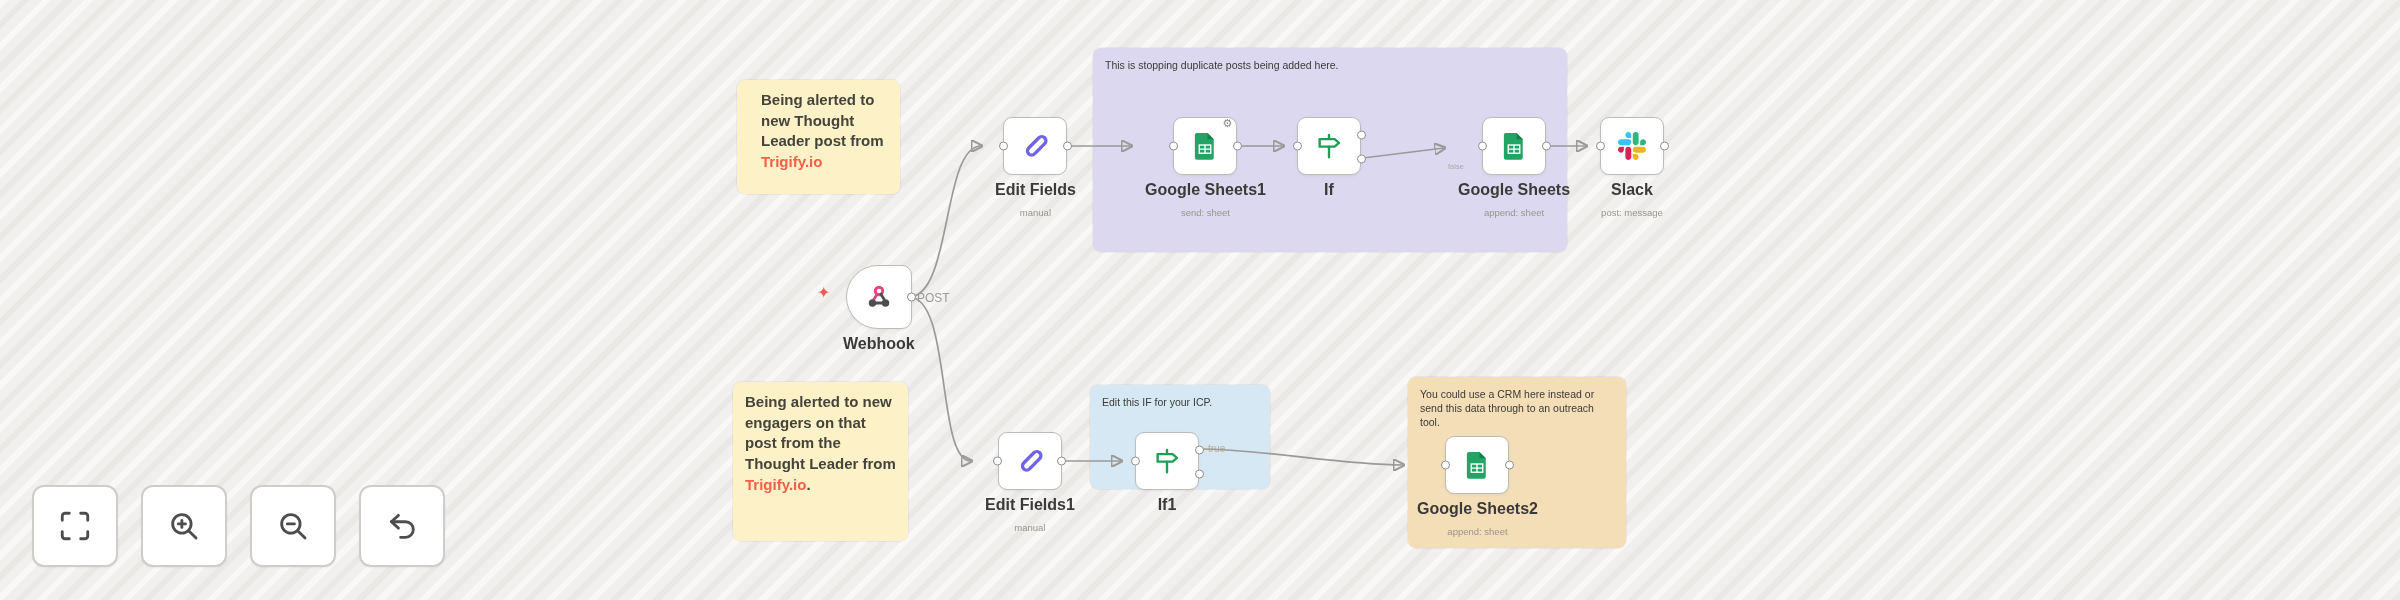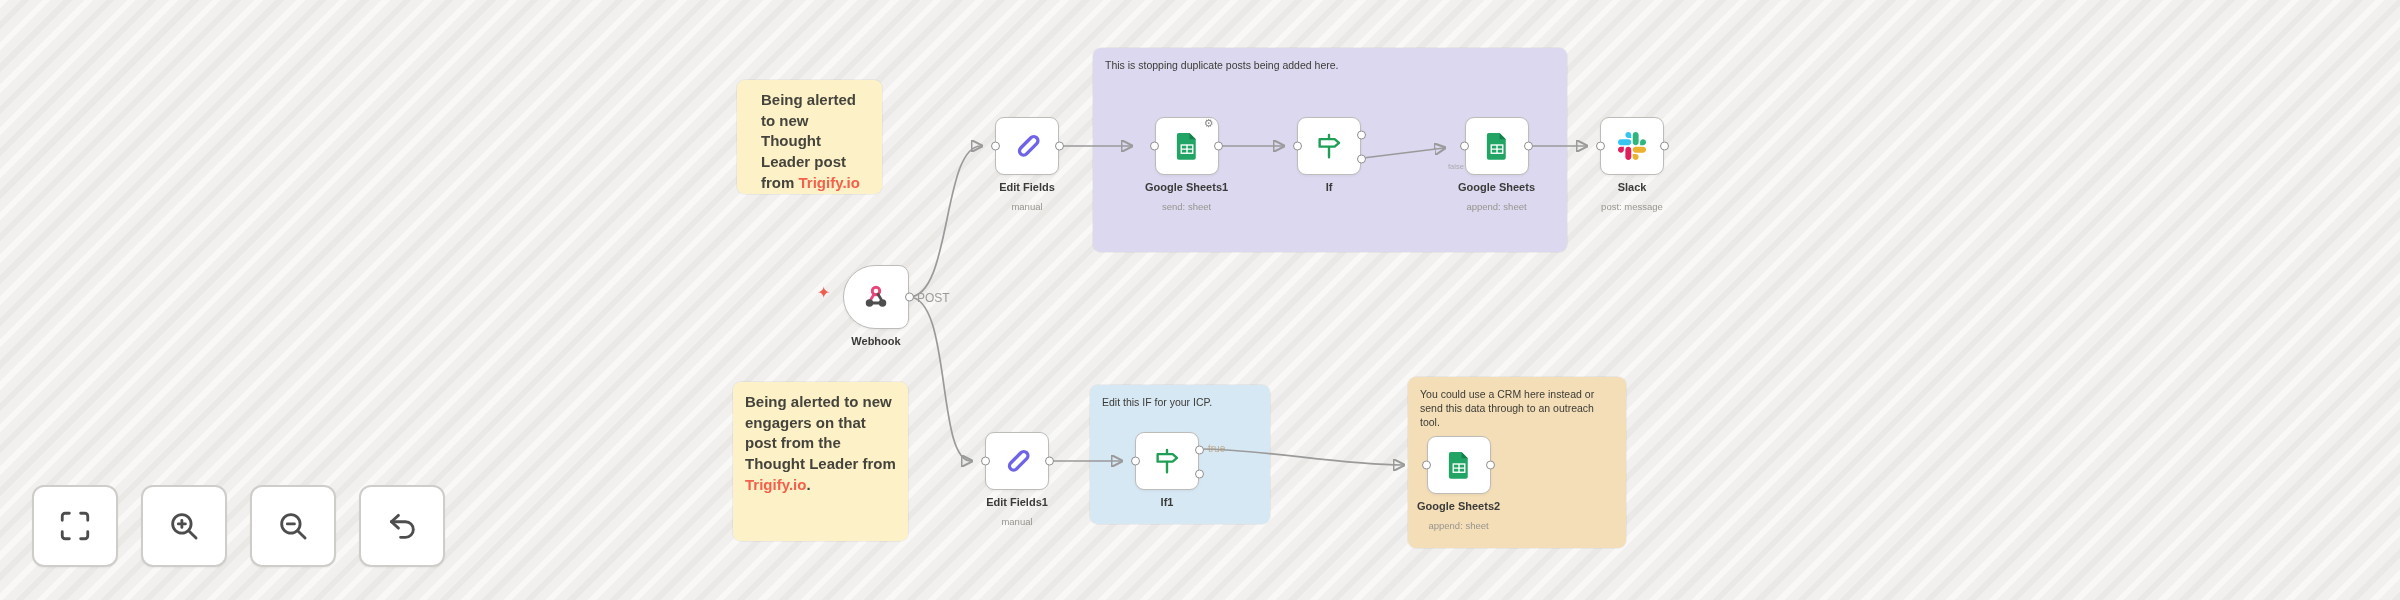--- a/index.html
+++ b/index.html
@@ -18,38 +18,38 @@
         rgba(255,255,255,0) 21px, rgba(255,255,255,0) 30px);
   }
 
   
   .sticky{position:absolute;border-radius:8px;box-sizing:border-box;
     padding:10px 12px;box-shadow:0 0 0 1px rgba(0,0,0,0.045);}
   .sticky.big{font-weight:700;font-size:15px;line-height:1.38;color:#45443c;}
   .sticky.small{font-size:10.5px;line-height:1.35;color:#3c3b35;}
   .sticky .link{color:#f4604a;text-decoration:none;font-weight:inherit;}
 
-  #sticky-thought-leader{left:737px;top:80px;width:145px;height:114px;background:#fdf1c8;padding-left:24px;}
+  #sticky-thought-leader{left:737px;top:80px;width:163px;height:114px;background:#fdf1c8;padding-left:24px;}
   #sticky-dedupe{left:1093px;top:48px;width:474px;height:204px;background:#dcd8ef;}
   #sticky-engagers{left:733px;top:382px;width:175px;height:159px;background:#fdf1c8;}
-  #sticky-icp{left:1090px;top:385px;width:180px;height:139px;background:#d7e8f5;}
+  #sticky-icp{left:1090px;top:385px;width:180px;height:104px;background:#d7e8f5;}
   #sticky-crm{left:1408px;top:377px;width:218px;height:171px;background:#f4deb8;}
 
   
   .connections{position:absolute;left:0;top:0;width:2400px;height:600px;}
   .connections path{stroke:#9a9a9a;stroke-width:1.7;fill:none;}
 
   
   .node{position:absolute;display:flex;flex-direction:column;align-items:center;cursor:pointer;}
   .node-box{position:relative;width:64px;height:58px;background:#ffffff;
     border:1.8px solid #bdbcb8;border-radius:9px;box-sizing:border-box;
     display:flex;align-items:center;justify-content:center;
     box-shadow:0 1px 3px rgba(0,0,0,0.06);}
   .node.webhook .node-box{width:66px;height:64px;border-radius:32px 10px 10px 32px;}
-  .node-label{margin-top:6px;font-size:11px;font-weight:700;color:#3a3a38;white-space:nowrap;text-align:right;}
+  .node-label{margin-top:6px;font-size:16px;font-weight:700;color:#3a3a38;white-space:nowrap;text-align:right;}
   .node-sub{margin-top:8px;font-size:9.5px;color:#97958f;white-space:nowrap;min-height:10px;}
   .port{position:absolute;width:9px;height:9px;background:#fff;border:1.6px solid #8f8f8f;
     border-radius:50%;box-sizing:border-box;}
   .port.in{left:-5.5px;top:50%;transform:translateY(-50%);}
   .port.out{right:-5.5px;top:50%;transform:translateY(-50%);}
   .port.out-true{right:-5.5px;top:17px;transform:translateY(-50%);}
   .port.out-false{right:-5.5px;top:41px;transform:translateY(-50%);}
   .badge{position:absolute;top:0px;right:4px;font-size:11px;color:#8a8a8a;line-height:1;}
 
   #node-webhook{left:843px;top:265px;}

